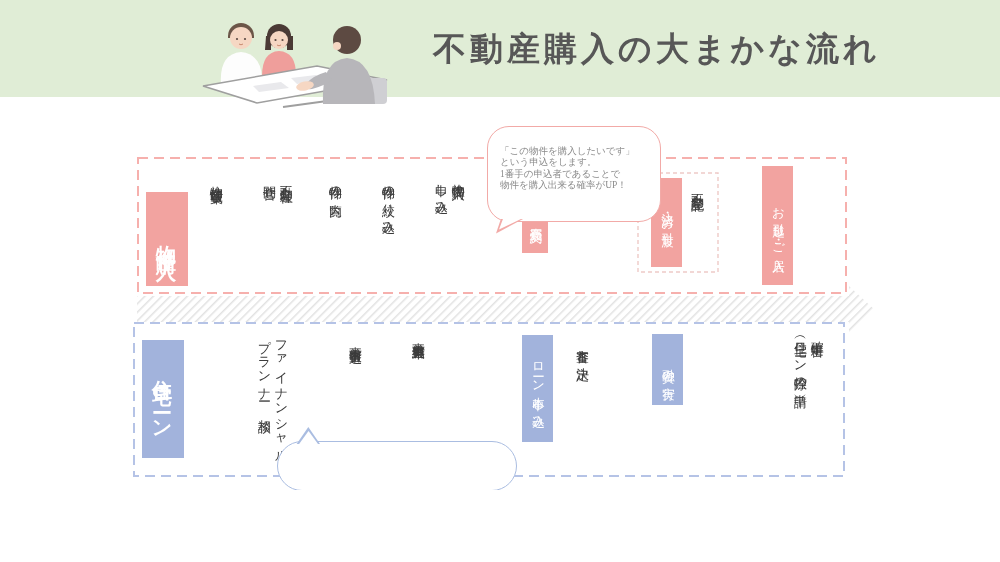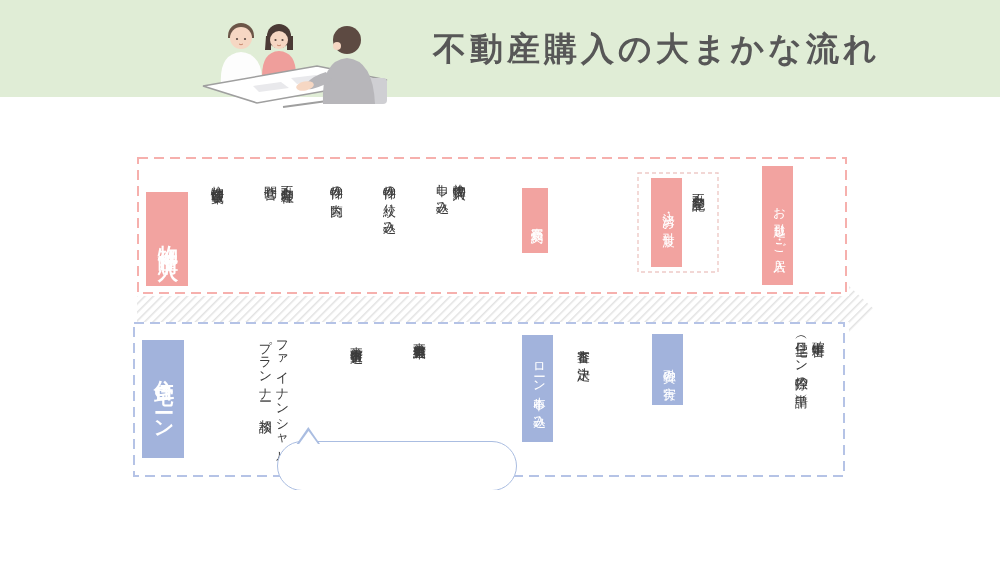--- a/index.html
+++ b/index.html
@@ -1,18 +1,18 @@
 <!DOCTYPE html>
 <html><head>
 <meta charset="utf-8">
 <style>
   html,body { margin:0; padding:0; background:#fff; }
   .stage {
     position:relative; width:1000px; height:490px; overflow:hidden;
-    background:#ffffff; font-family:Liberation Mono, monospace;
+    background:#ffffff; font-family:Liberation Serif, serif;
   }
   .abs { position:absolute; }
 
   
   .banner { position:absolute; left:0; top:0; width:1000px; height:97px; background:#e0edd6; }
   .page-title {
     position:absolute; left:433px; top:27px; width:440px;
     font-size:33px; font-weight:bold; color:#575757; letter-spacing:4px;
     white-space:nowrap;
   }
@@ -121,20 +121,28 @@
   <div class="vbox pink" style="left:522px; top:188px; width:26px; height:65px;">売買契約</div>
 
   <svg class="frame" style="left:637px; top:172px;" width="82" height="101">
     <rect x="1" y="1" width="80" height="99" fill="none" stroke="#eecac7" stroke-width="1.4" stroke-dasharray="4 3"></rect>
   </svg>
   <div class="vbox pink" style="left:651px; top:178px; width:31px; height:89px;">決済・お引渡し</div>
   <div class="vstep" style="left:688px; top:184px;">不動産登記</div>
 
   <div class="vbox pink" style="left:762px; top:166px; width:31px; height:119px;">お引越し・ご入居</div>
 
+  <div class="bubble pinkb" style="left:487px; top:126px; width:150px;">
+    <span>「この物件を購入したいです」
+という申込をします。
+1番手の申込者であることで
+物件を購入出来る確率がUP！</span>
+    <div class="tailb"></div>
+    <div class="tailf"></div>
+  </div>
 
   <svg class="abs" style="left:137px; top:286px;" width="740" height="48">
     <defs>
       <pattern id="hatch" width="6" height="6" patternUnits="userSpaceOnUse" patternTransform="rotate(45)">
         <rect width="6" height="6" fill="#ffffff"></rect>
         <line x1="0" y1="0" x2="0" y2="6" stroke="#e2e2e2" stroke-width="3"></line>
       </pattern>
     </defs>
     <polygon points="0,10 712,10 712,0 738,24 712,48 712,36 0,36" fill="url(#hatch)"></polygon>
   </svg>

